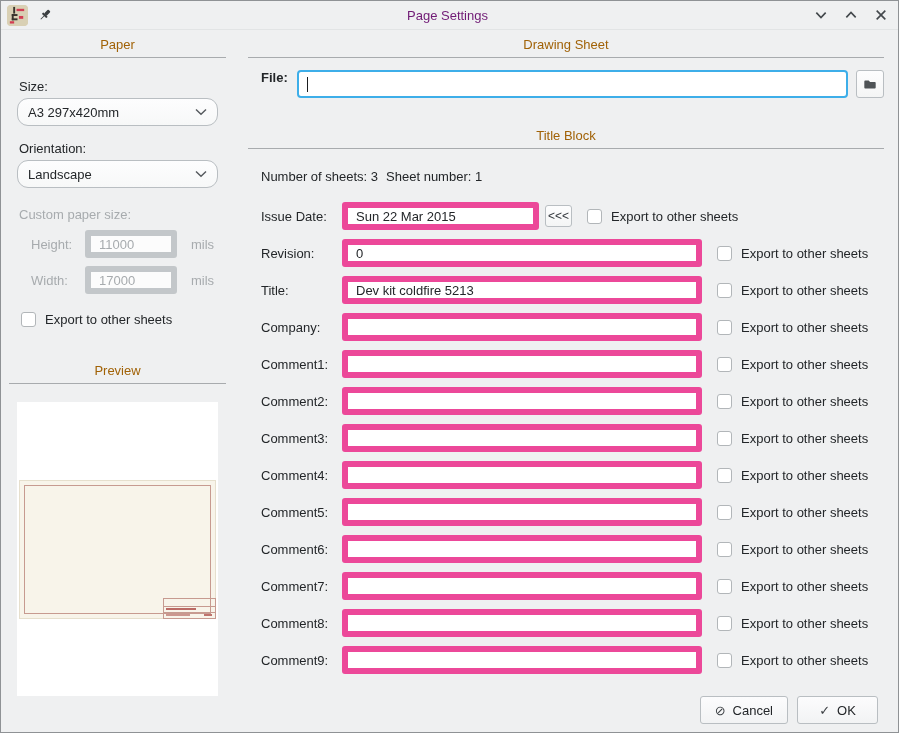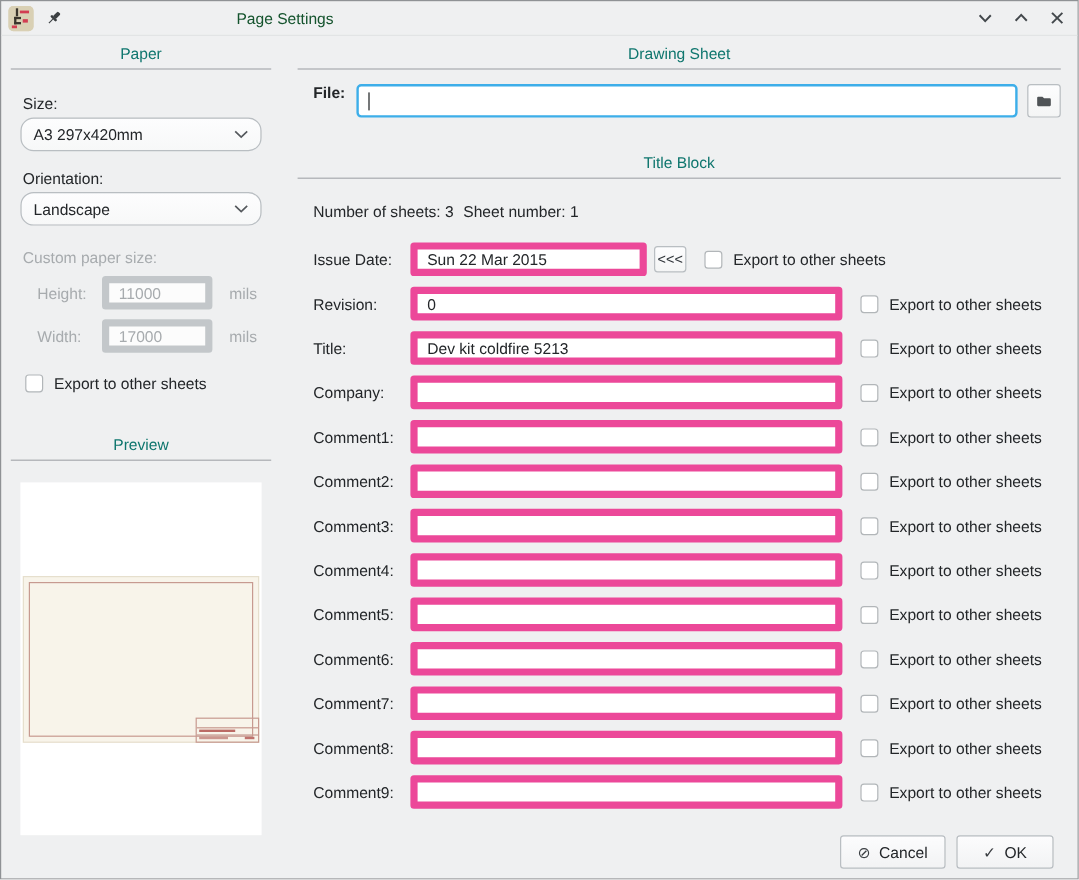--- a/index.html
+++ b/index.html
@@ -18,29 +18,29 @@
   }
   
   .titlebar {
     height:28px; flex:none;
     display:flex; align-items:center;
     padding:0 10px 0 6px;
     border-bottom:1px solid #e2e4e5;
   }
   .tb-side { width:190px; display:flex; align-items:center; gap:10px; }
   .tb-side.right { justify-content:flex-end; gap:16px; }
-  .tb-title { flex:1; text-align:left; color:#14532d; }
+  .tb-title { flex:1; text-align:center; color:#701a75; }
   .appicon { width:21px; height:21px; border-radius:4px; background:#d9d0b4; display:block; }
   .tb-btn { display:flex; align-items:center; justify-content:center; width:14px; height:14px; }
   
   .content { flex:1; display:flex; padding:7px 14px 0 8px; box-sizing:border-box; }
   .left-col  { width:217px; flex:none; }
   .right-col { flex:1; margin-left:22px; }
   .sec {
-    text-align:center; color:#0f766e;
+    text-align:center; color:#a16207;
     padding-bottom:5px;
     border-bottom:1px solid #a8abae;
   }
   
   .combo {
     height:28px; box-sizing:border-box;
     border:1px solid #b9bec2; border-radius:11px;
     background:linear-gradient(#fdfdfe,#f7f8f8);
     display:flex; align-items:center; justify-content:space-between;
     padding:0 10px;

